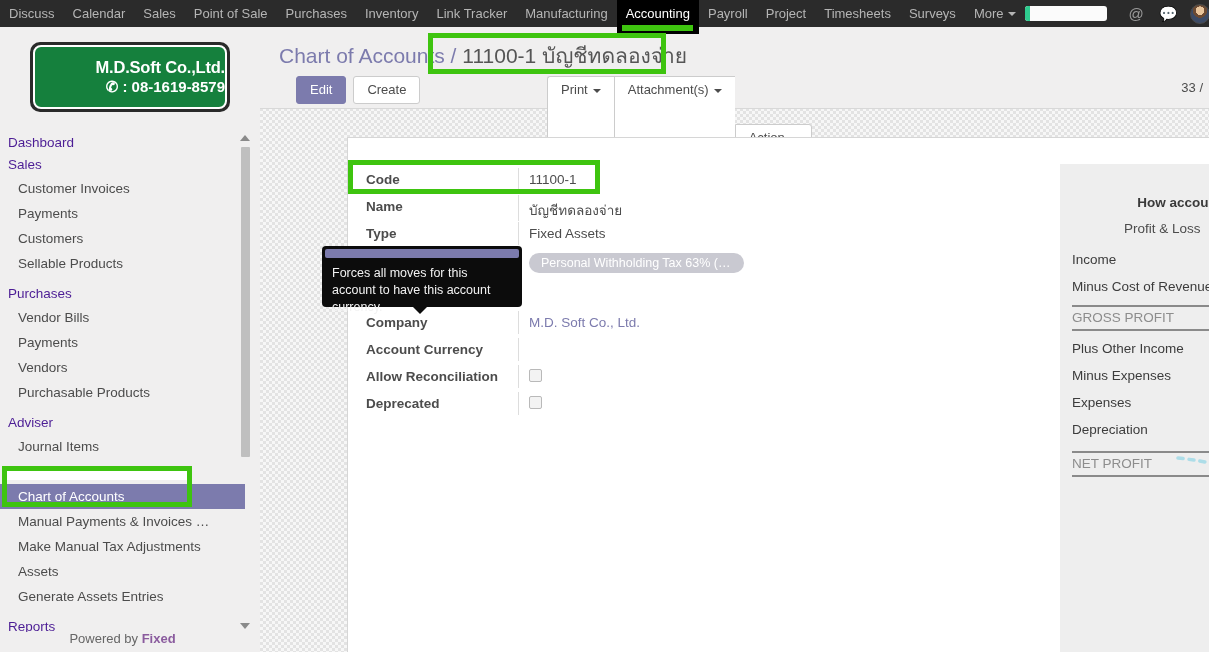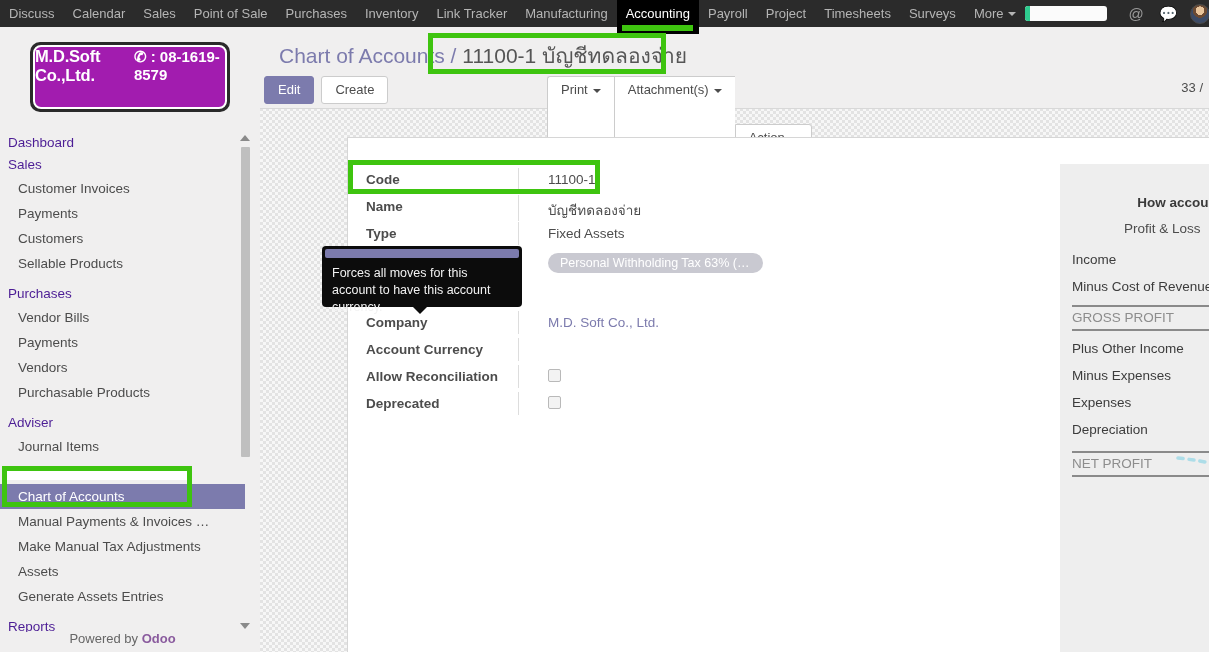--- a/index.html
+++ b/index.html
@@ -93,25 +93,25 @@
   #logo-box {
     position: absolute;
     left: 30px; top: 15px;
     width: 200px; height: 70px;
     background: #2a2a2a;
     border-radius: 10px;
     padding: 3px;
   }
   #logo-inner {
     width: 100%; height: 100%;
-    background: #a21caf;
+    background: #15803d;
     border: 2px solid #ffffff;
     border-radius: 8px;
-    display: flex; 
-    align-items: flex-start; justify-content: center;
+    display: flex; flex-direction: column;
+    align-items: flex-end; justify-content: center;
     color: #fff;
   }
   #logo-name { font-size: 16.5px; font-weight: bold; letter-spacing: -0.2px; }
   #logo-phone { font-size: 15px; font-weight: bold; margin-top: 1px; }
 
   #menu {
     position: absolute;
     left: 0; top: 105px;
     width: 245px; height: 500px;
     overflow: hidden;
@@ -187,21 +187,21 @@
   #breadcrumb {
     position: absolute;
     left: 19px; top: 12px;
     font-size: 21px;
     color: #7c7bad;
     white-space: nowrap;
   }
   #breadcrumb .crumb-sep { color: #7c7bad; }
   #breadcrumb .crumb-cur { color: #555555; }
 
-  #btn-row { position: absolute; left: 4px; top: 49px; display: flex; }
+  #btn-row { position: absolute; left: 36px; top: 49px; display: flex; }
   .btn {
     font-size: 13px;
     padding: 5px 13px;
     border: 1px solid #cccccc;
     background: #ffffff;
     color: #4c4c4c;
     border-radius: 3px;
     margin-right: 7px;
     cursor: pointer;
     line-height: 16px;
@@ -254,21 +254,21 @@
     font-size: 13.5px;
     font-weight: bold;
     color: #4c4c4c;
     padding-top: 4px;
     flex: 0 0 152px;
   }
   .f-val {
     font-size: 13.5px;
     color: #4c4c4c;
     padding-top: 4px;
-    padding-left: 29px;
+    padding-left: 10px;
     border-left: 1px solid #dddddd;
     min-height: 23px;
     flex: 1 1 auto;
   }
   .f-val.link { color: #7c7bad; }
   .tagpill {
     display: inline-block;
     background: #c9c9d1;
     color: #ffffff;
     font-size: 12.5px;
@@ -454,21 +454,21 @@
     <div class="menu-head" style="margin-top:7px">Reports</div>
   </div>
 
   <div id="sb-scroll-track">
     <div class="sb-arrow" id="sb-arrow-up"></div>
     <div id="sb-thumb"></div>
     <div class="sb-arrow" id="sb-arrow-down"></div>
   </div>
 
   <div id="powered">
-    <span>Powered by </span><b>Odoo</b>
+    <span>Powered by </span><b>Fixed</b>
   </div>
 </div>
 
 <div id="main">
 
   <div id="control-panel">
     <div id="breadcrumb">
       <span>Chart of Accounts</span><span class="crumb-sep"> / </span><span class="crumb-cur">11100-1 บัญชีทดลองจ่าย</span>
     </div>
 

